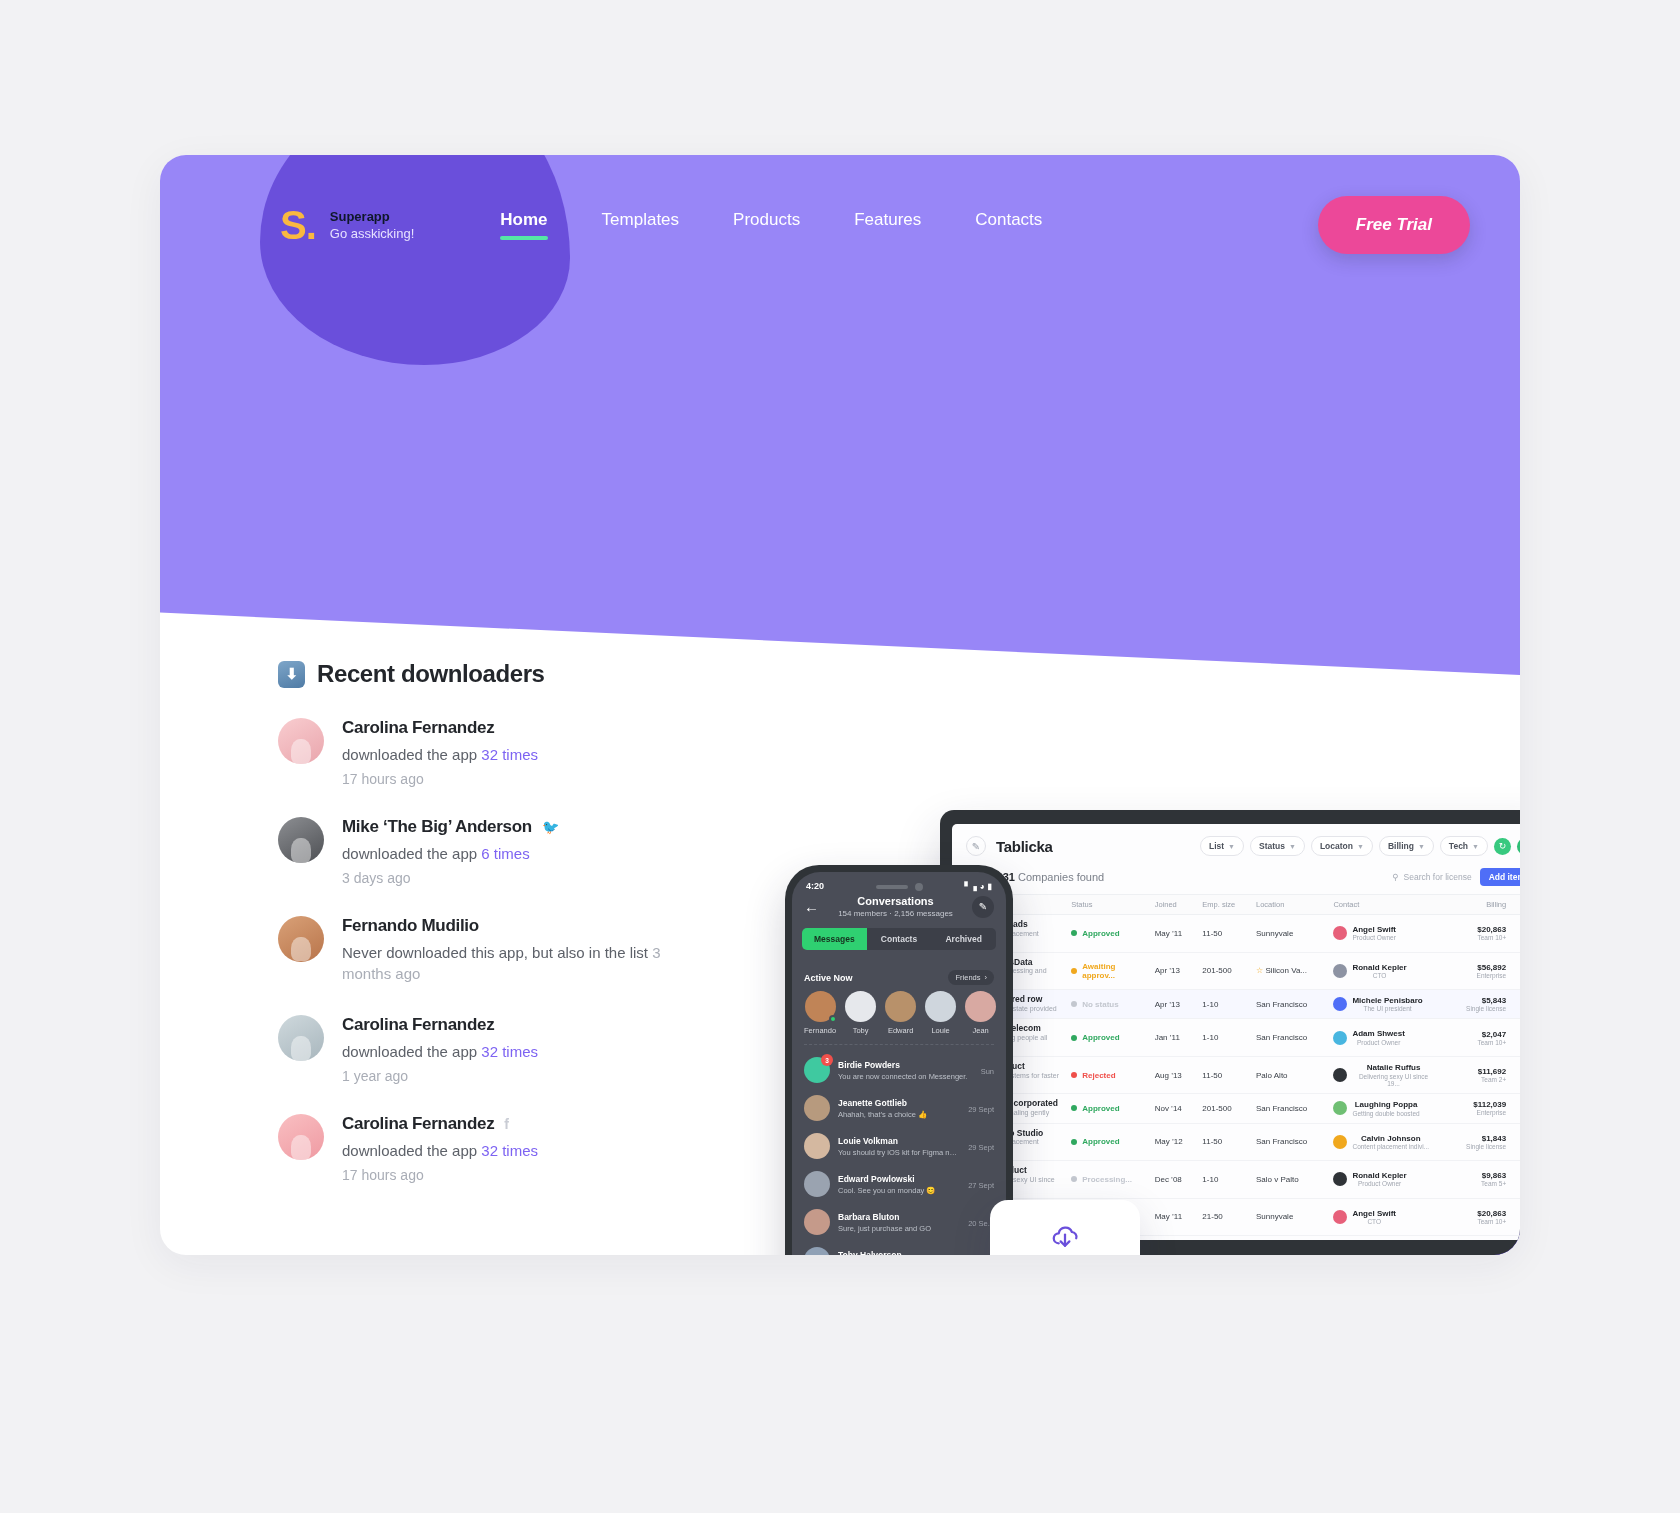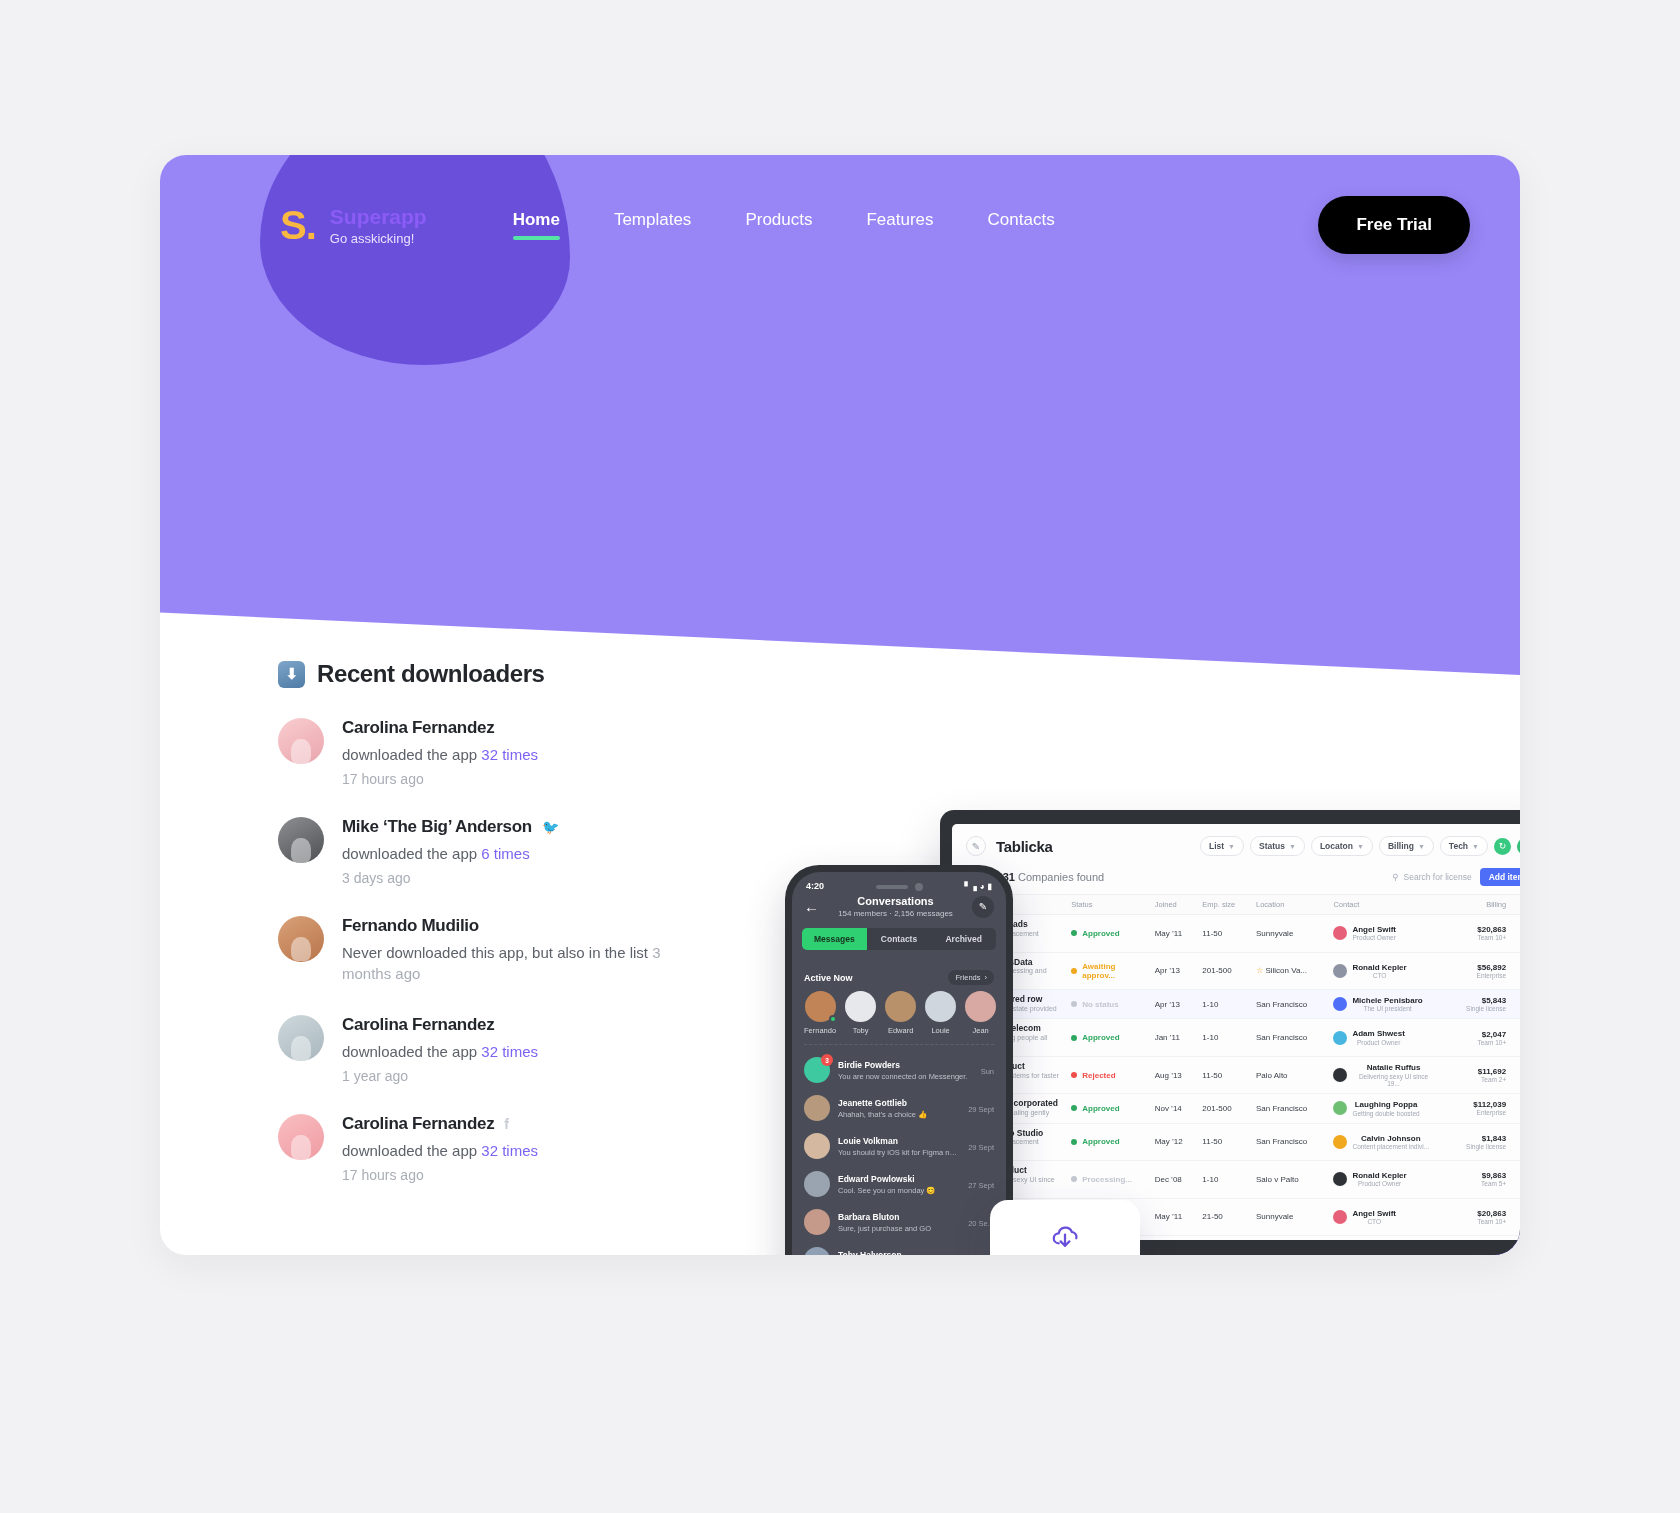--- a/index.html
+++ b/index.html
@@ -55,42 +55,43 @@
     display: flex; align-items: center;
     padding: 0 50px 0 120px;
     z-index: 6;
   }
   .brand { display: flex; align-items: center; gap: 14px; }
   .brand-mark {
     font-size: 40px; font-weight: 700; color: #f9b840;
     line-height: 1; letter-spacing: -1px;
   }
   .brand-text { display: flex; flex-direction: column; gap: 2px; }
-  .brand-name { color: #8b5cf6; font-size: 21px; font-weight: 700; }
+  .brand-name { color: #0f172a; font-size: 13px; font-weight: 700; }
   .brand-tag { color: #e7e1ff; font-size: 13px; }
 
   .menu { display: flex; align-items: center; gap: 54px; margin-left: 86px; }
   .menu-item {
     position: relative;
     color: #ffffff; font-size: 17px; font-weight: 500;
     cursor: pointer; padding-bottom: 10px;
   }
   .menu-item.active { font-weight: 700; }
   .menu-item.active::after {
     content: ""; position: absolute; left: 0; right: 0; bottom: 0;
     height: 4px; border-radius: 3px; background: #55e6a5;
   }
 
   .cta-trial {
     margin-left: auto;
-    background: #000000; color: #fff;
+    background: #ec4899; color: #fff;
     font-size: 17px; font-weight: 700;
     border: none; border-radius: 30px;
     padding: 19px 38px; cursor: pointer;
     box-shadow: 0 6px 18px rgba(30,30,50,.18);
+    font-style: italic;
   }
 
   
   .hero-copy {
     position: absolute; left: 0; right: 0; top: 160px;
     text-align: center; z-index: 5;
   }
   .hero-title {
     color: #fff; font-size: 57px; font-weight: 700;
     letter-spacing: -1.6px;

